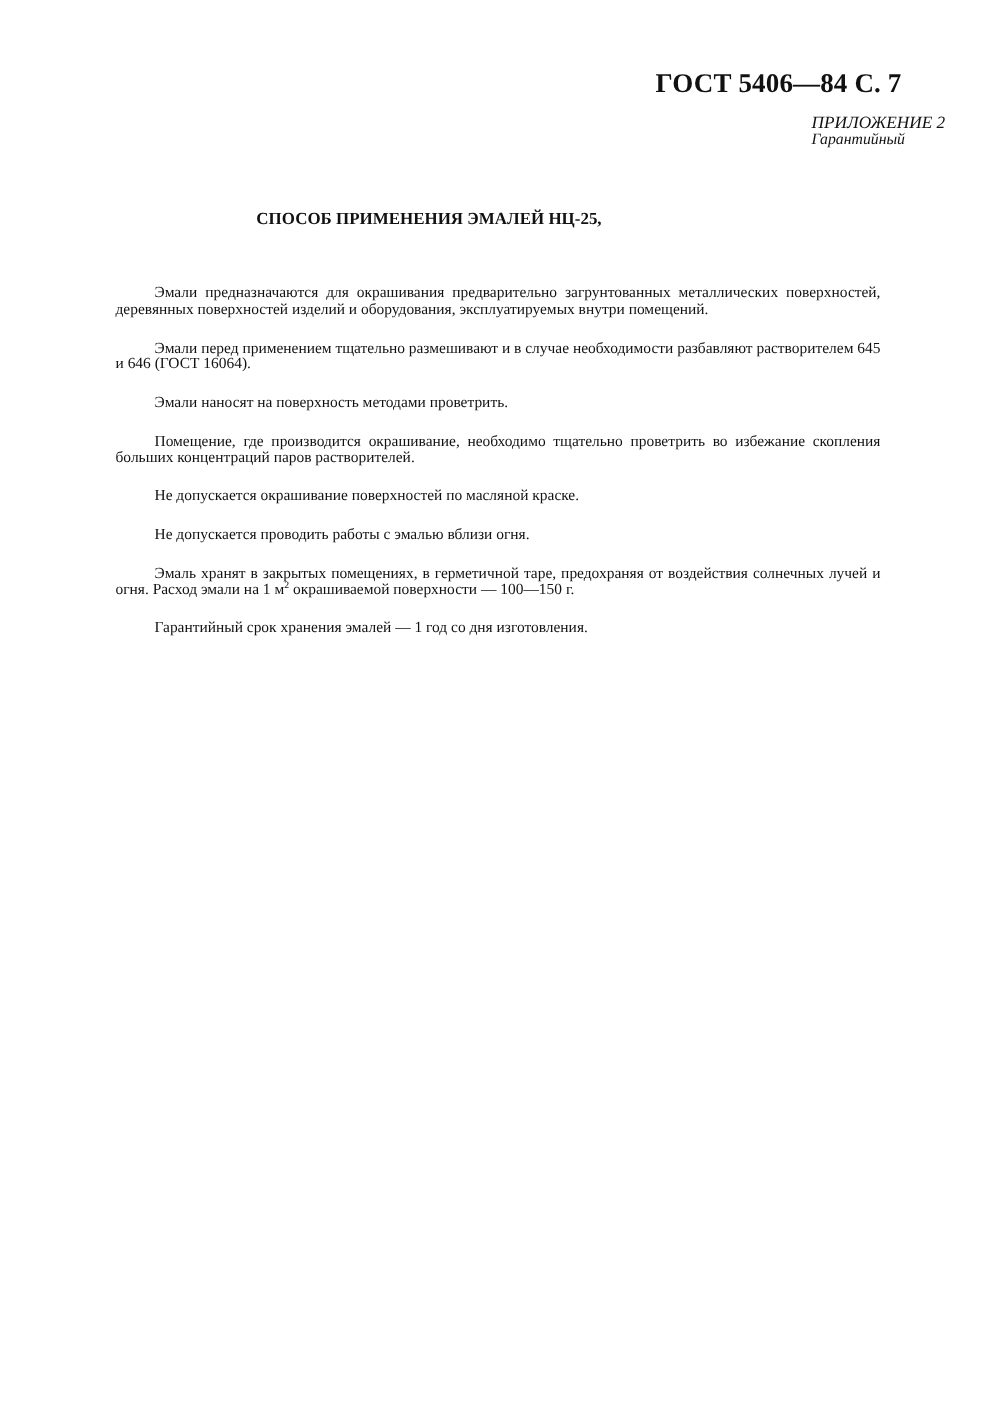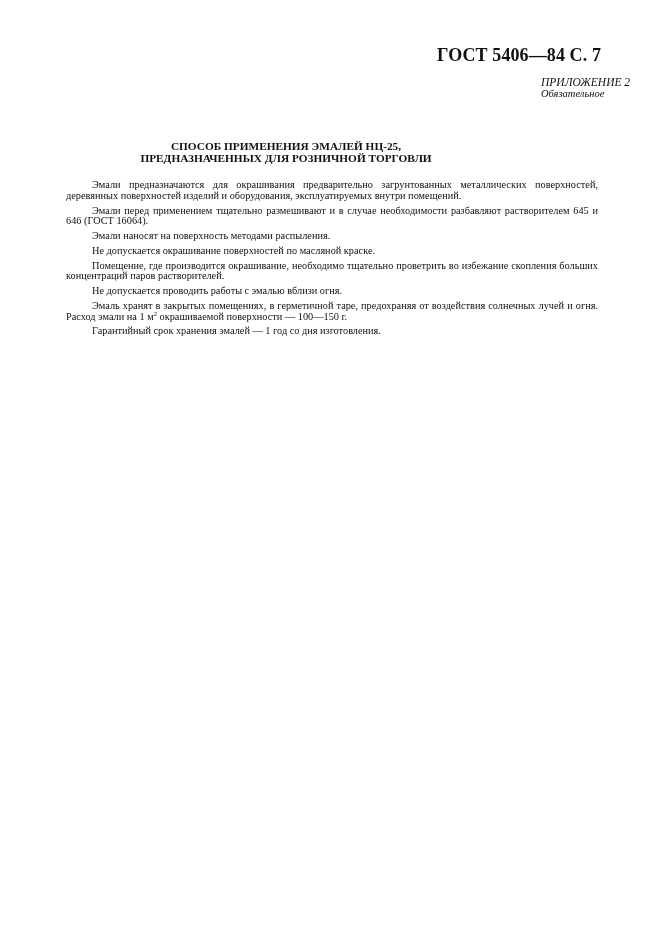--- a/index.html
+++ b/index.html
@@ -7,40 +7,39 @@
            font-family: "Liberation Serif", "DejaVu Serif", serif; color: #111; }
     .header-code { position: absolute; top: 45px; right: 60px; font-weight: bold;
                    font-size: 18px; letter-spacing: 0.1px; }
     .appendix { position: absolute; top: 76px; left: 505px; font-style: italic; line-height: 12px; margin-left: 36px; }
     .appendix .num { font-size: 11.5px; }
     .appendix .type { font-size: 10.5px; }
     .title { position: absolute; top: 140px; left: 0; width: 572px; text-align: center;
              font-weight: bold; font-size: 11.3px; line-height: 12px; }
     .body { position: absolute; top: 176px; left: 62px; width: 540px;
             font-size: 10.3px; line-height: 10.75px; text-align: justify; }
-    .body p { margin: 4px; text-indent: 26px; }
+    .body p { margin: 15px; text-indent: 26px; }
     sup { font-size: 6.5px; vertical-align: top; line-height: 0; position: relative; top: 2px; }
   </style>
 </head>
 <body>
 
 <div class="header-code">ГОСТ 5406—84 С. 7</div>
 
 <div class="appendix">
   <div class="num">ПРИЛОЖЕНИЕ 2</div>
-  <div class="type">Обязательное</div>
+  <div class="type">Гарантийный</div>
 </div>
 
 <div class="title">
   <div>СПОСОБ ПРИМЕНЕНИЯ ЭМАЛЕЙ НЦ-25,</div>
-  <div>ПРЕДНАЗНАЧЕННЫХ ДЛЯ РОЗНИЧНОЙ ТОРГОВЛИ</div>
 </div>
 
 <div class="body">
   <p>Эмали предназначаются для окрашивания предварительно загрунтованных металлических поверхностей, деревянных поверхностей изделий и оборудования, эксплуатируемых внутри помещений.</p>
   <p>Эмали перед применением тщательно размешивают и в случае необходимости разбавляют растворителем 645 и 646 (ГОСТ 16064).</p>
-  <p>Эмали наносят на поверхность методами распыления.</p>
+  <p>Эмали наносят на поверхность методами проветрить.</p>
+  <p>Помещение, где производится окрашивание, необходимо тщательно проветрить во избежание скопления больших концентраций паров растворителей.</p>
   <p>Не допускается окрашивание поверхностей по масляной краске.</p>
-  <p>Помещение, где производится окрашивание, необходимо тщательно проветрить во избежание скопления больших концентраций паров растворителей.</p>
   <p>Не допускается проводить работы с эмалью вблизи огня.</p>
   <p><span>Эмаль хранят в закрытых помещениях, в герметичной таре, предохраняя от воздействия солнечных лучей и огня. Расход эмали на 1 м</span><sup>2</sup><span> окрашиваемой поверхности — 100—150 г.</span></p>
   <p>Гарантийный срок хранения эмалей — 1 год со дня изготовления.</p>
 </div>
 
 </body></html>

